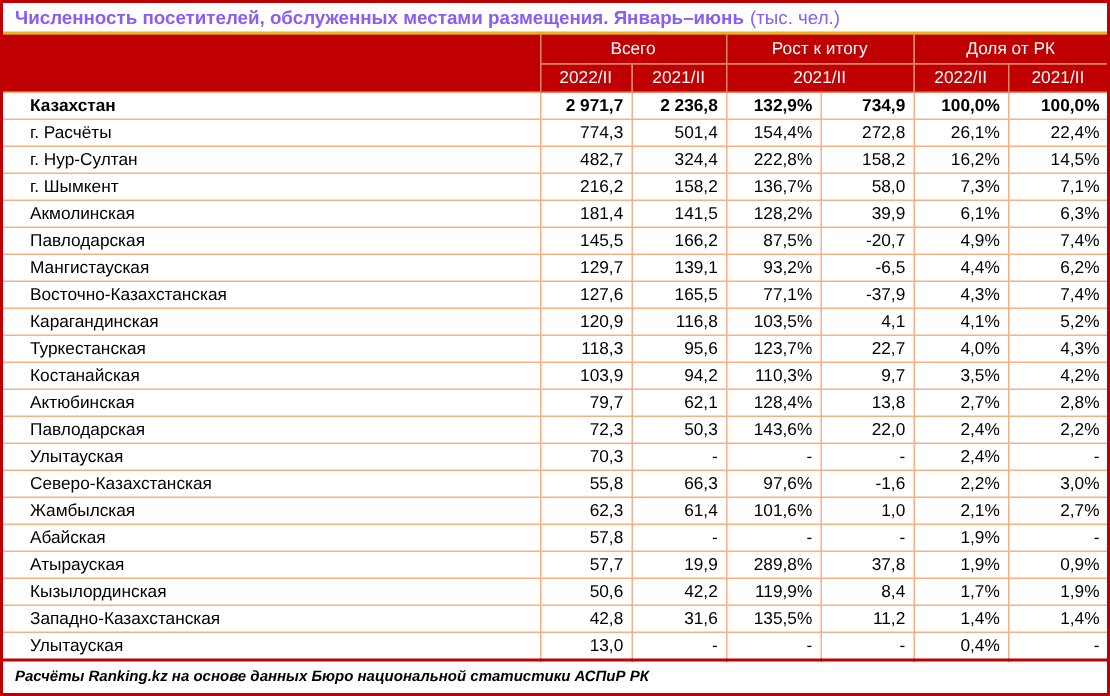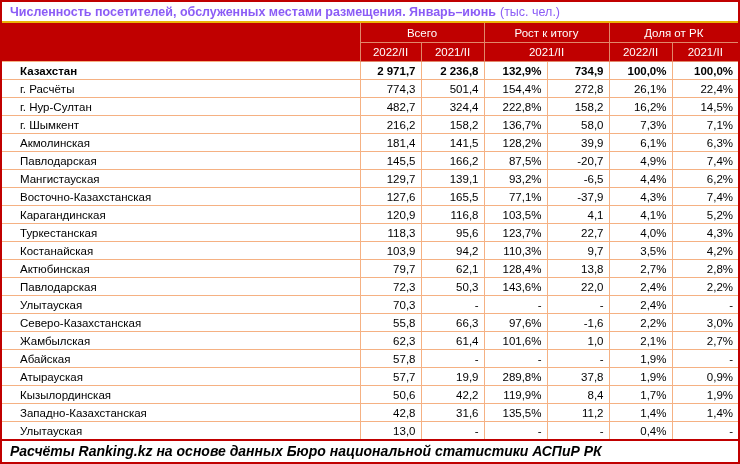--- a/index.html
+++ b/index.html
@@ -30,21 +30,21 @@
   tbody td {
     font-size:11.5px; color:#000; height:17px; padding:0;
     border:1px solid #F5B183; white-space:nowrap; overflow:hidden;
   }
   tbody td.name { text-align:left; padding-left:18px; border-left:none; }
   tbody td.num  { text-align:right; padding-right:5px; }
   tbody td.last { border-right:none; }
   tbody tr.bold td { font-weight:bold; }
   tfoot td {
     border-top:2px solid #C00000; height:18px;
-    font-size:14px; font-style:italic; font-weight:bold; color:#000;
+    font-size:10px; font-style:italic; font-weight:bold; color:#000;
     text-align:left; padding-left:8px; white-space:nowrap;
   }
 </style>
 </head>
 <body>
 
 <div class="sheet">
 
   <div class="title-bar">
     <span>Численность посетителей, обслуженных местами размещения. Январь–июнь</span>

